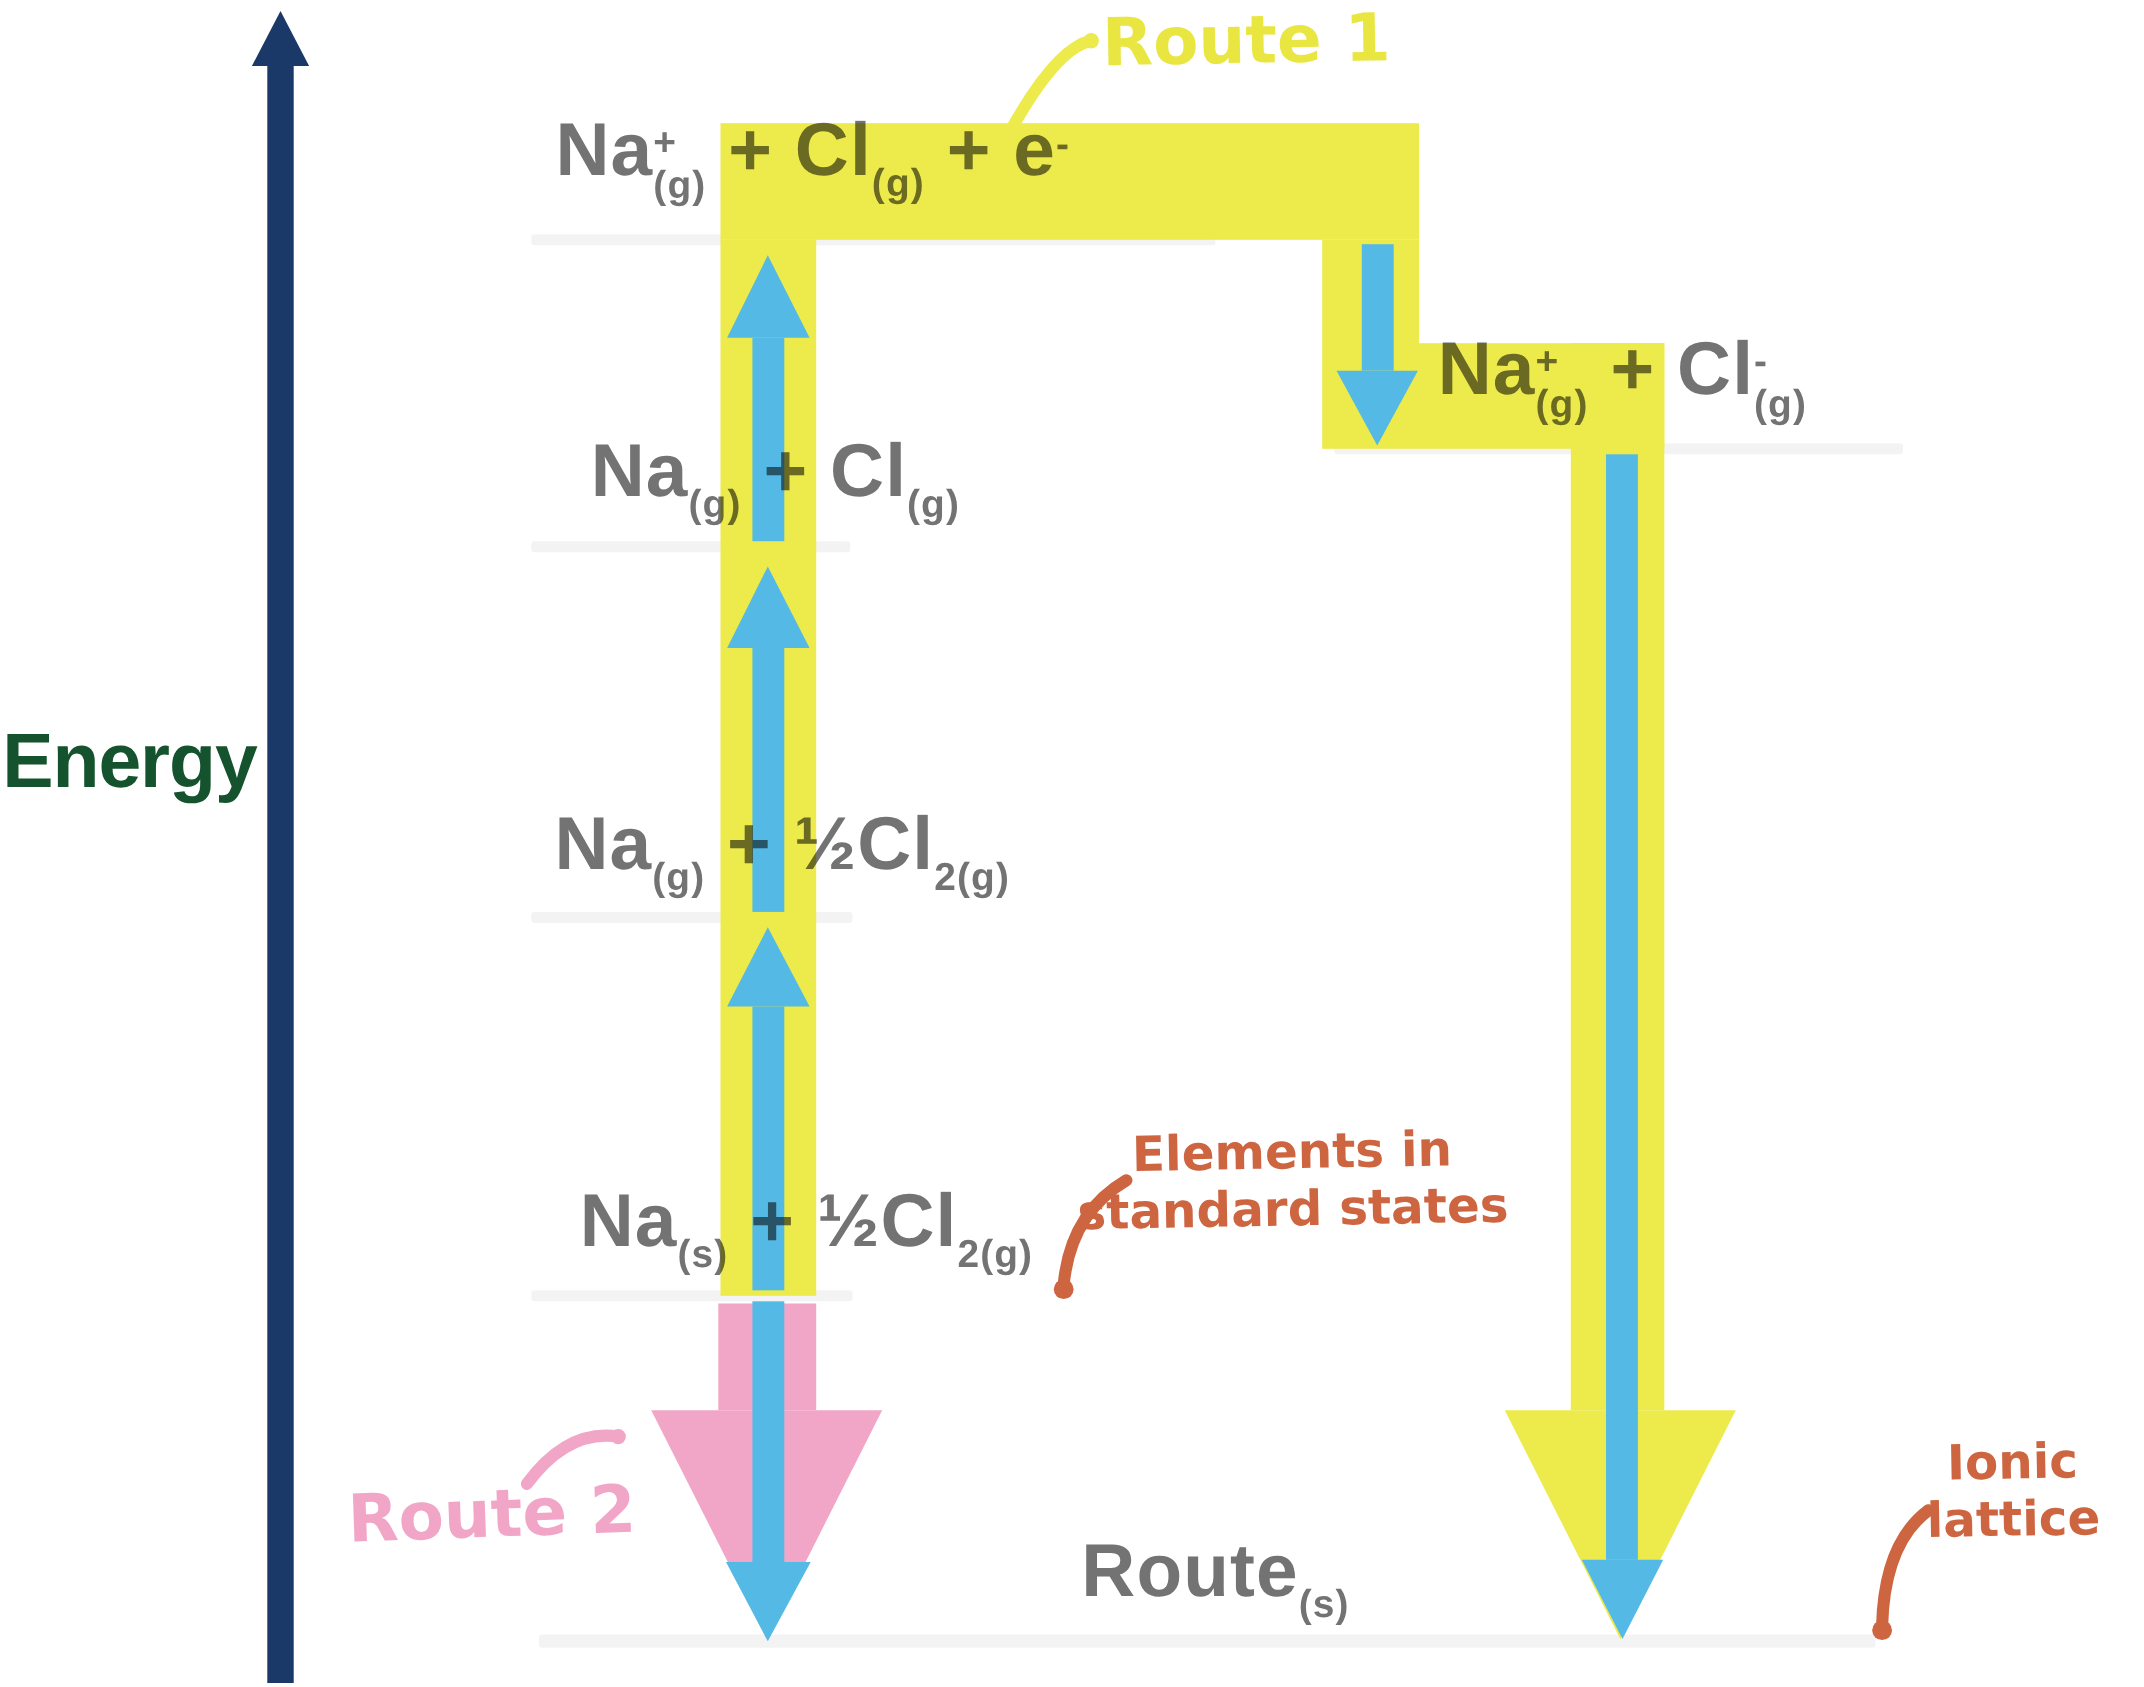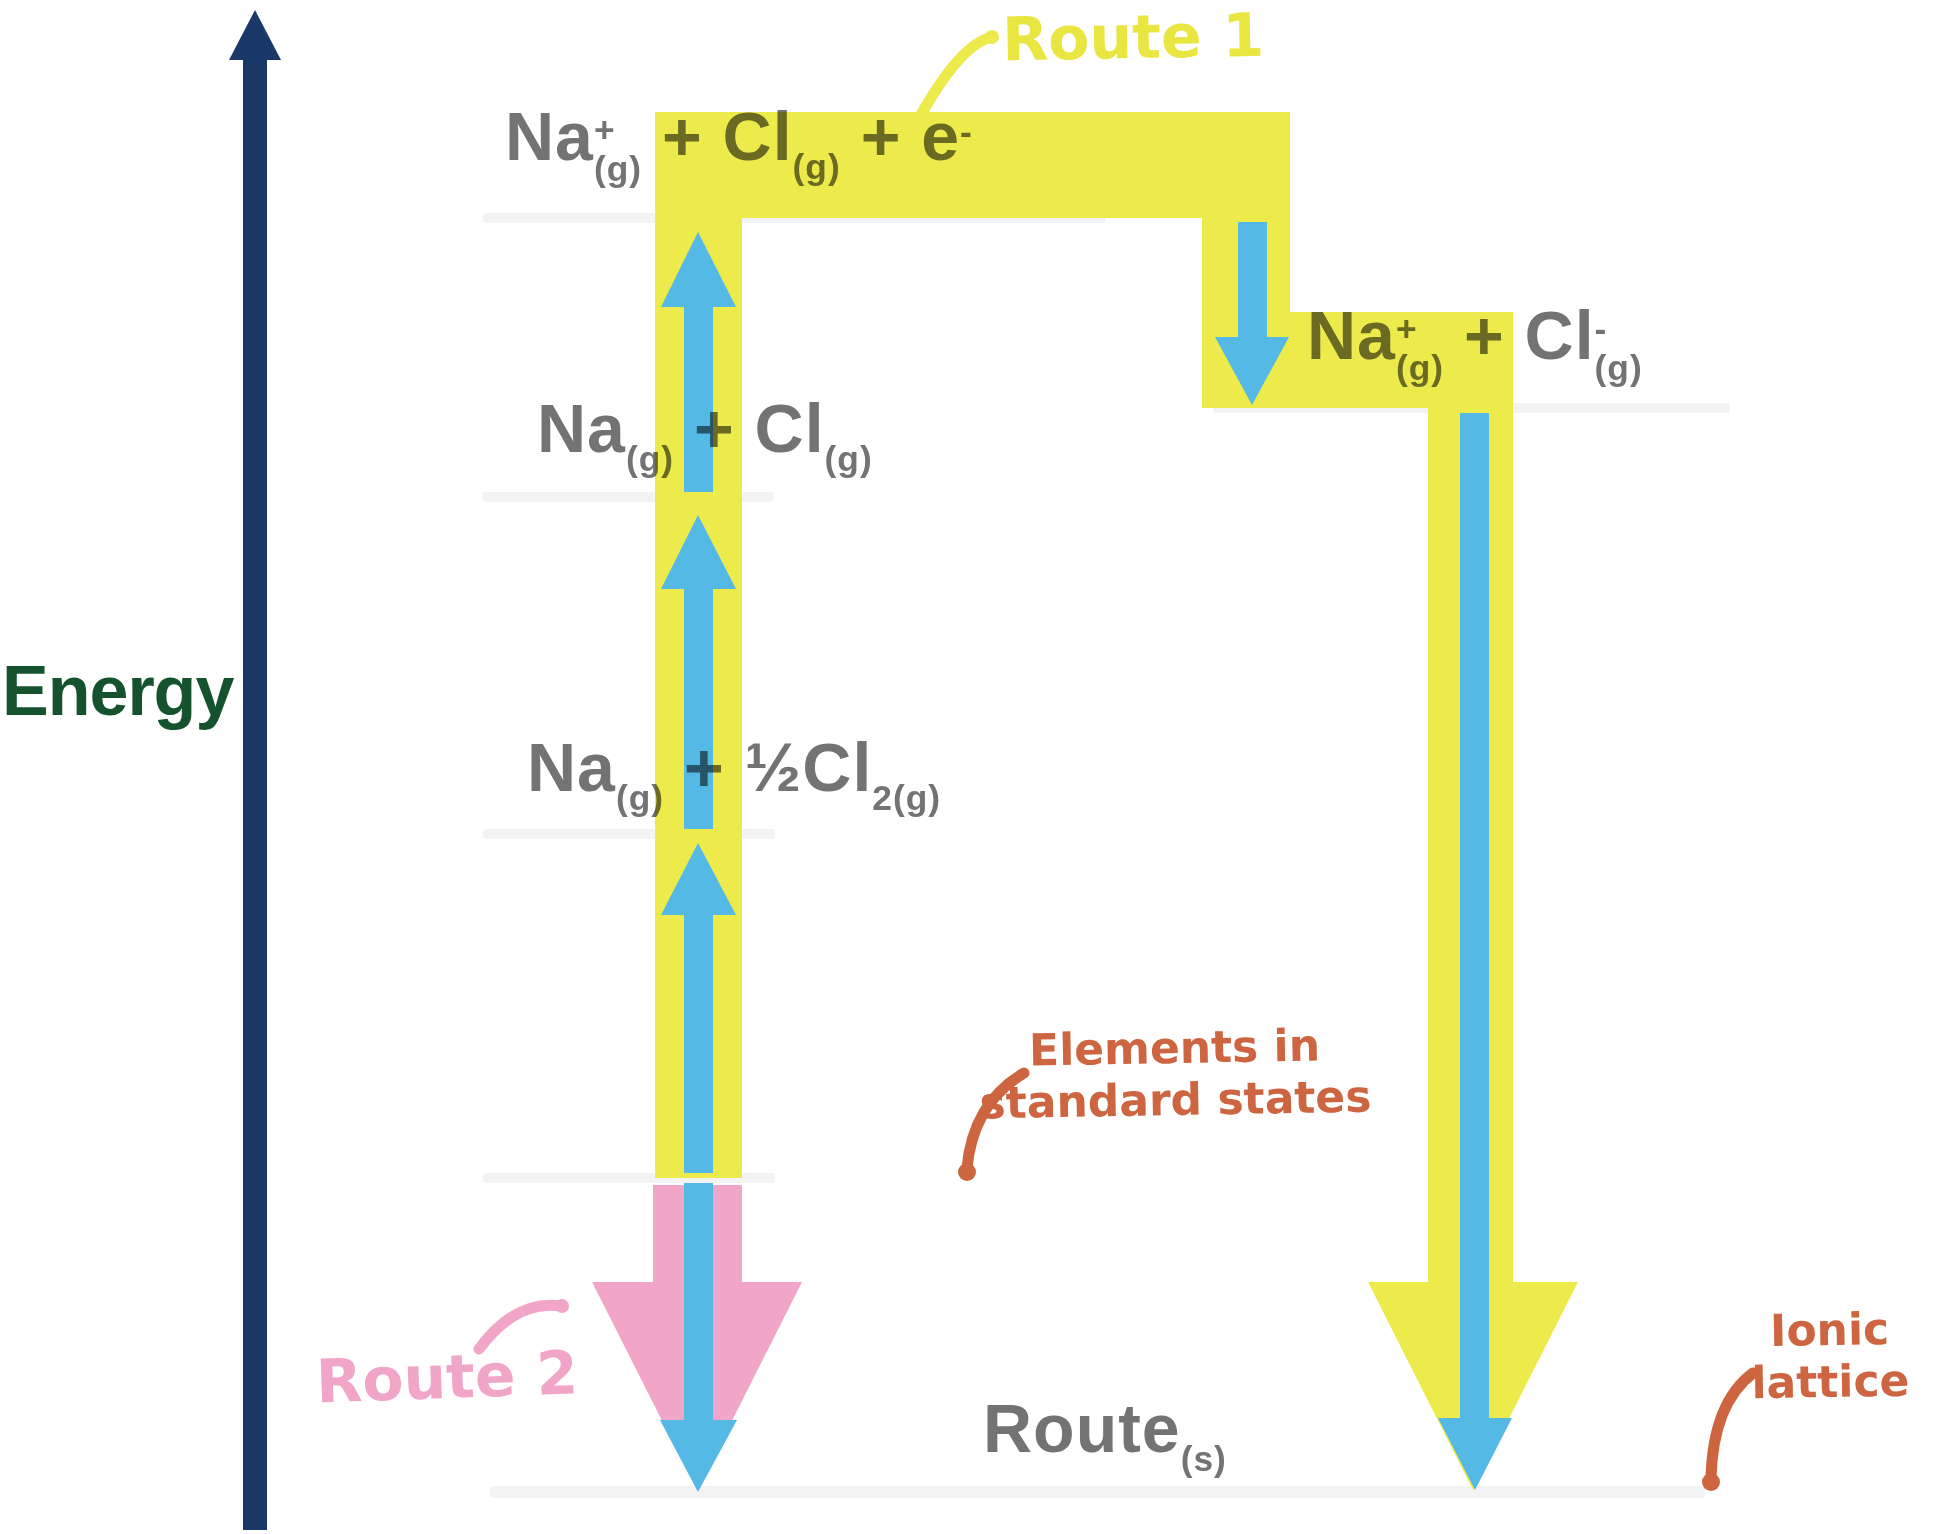--- a/index.html
+++ b/index.html
@@ -103,21 +103,22 @@
       <circle cx="967" cy="1172" r="9" fill="#cd6540" stroke="none"></circle>
       <path d="M 1753 1373 Q 1713 1403 1711 1478" stroke="#cd6540" stroke-width="11"></path>
       <circle cx="1711" cy="1482" r="9" fill="#cd6540" stroke="none"></circle>
     </g>
   </svg>
 
   <div class="energy">Energy</div>
 
   <div class="lbl" style="left:505px;top:102px;"><span>Na</span><span class="stk"><span class="stk-t">+</span><span class="stk-b">(g)</span></span><span> + Cl</span><span class="sb">(g)</span><span> + e</span><span class="sp">-</span></div>
   <div class="lbl" style="left:537px;top:394px;"><span>Na</span><span class="sb">(g)</span><span> + Cl</span><span class="sb">(g)</span></div>
-  <div class="lbl" style="left:527px;top:733px;"><span>Na</span><span class="sb">(g)</span><span> + ½Cl</span><span class="sb">2(g)</span></div>
+  <div class="lbl" style="left:504px;top:733px;"><span>Na</span><span class="sb">(g)</span><span> + ½Cl</span><span class="sb">2(g)</span></div>
+  <div class="lbl" style="left:527px;top:1076px;"><span>Na</span><span class="sb">(s)</span><span> + ½Cl</span><span class="sb">2(g)</span></div>
   <div class="lbl" style="left:1307px;top:301px;"><span>Na</span><span class="stk"><span class="stk-t">+</span><span class="stk-b">(g)</span></span><span> + Cl</span><span class="stk"><span class="stk-t">-</span><span class="stk-b">(g)</span></span></div>
   <div class="lbl" style="left:983px;top:1394px;"><span>Route</span><span class="sb">(s)</span></div>
 
   <div class="hand route1">Route 1</div>
   <div class="hand route2">Route 2</div>
 
   <div class="hand std-states">
     <div>Elements in</div>
     <div>standard states</div>
   </div>

